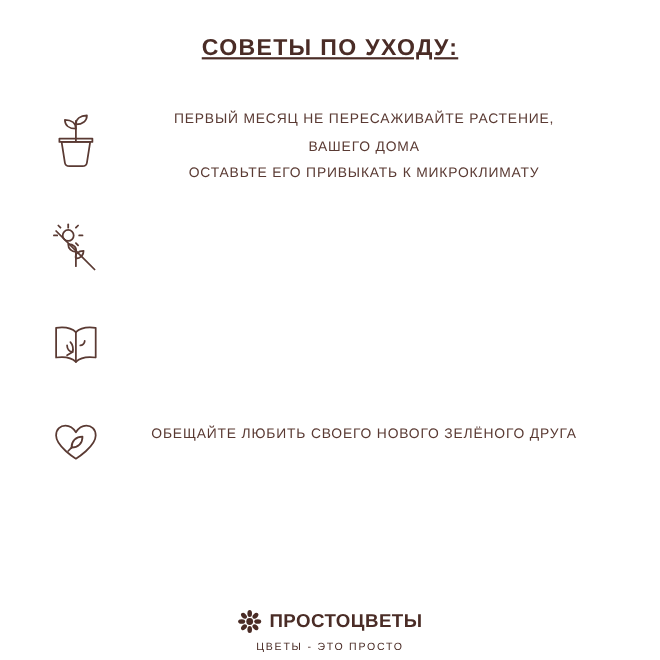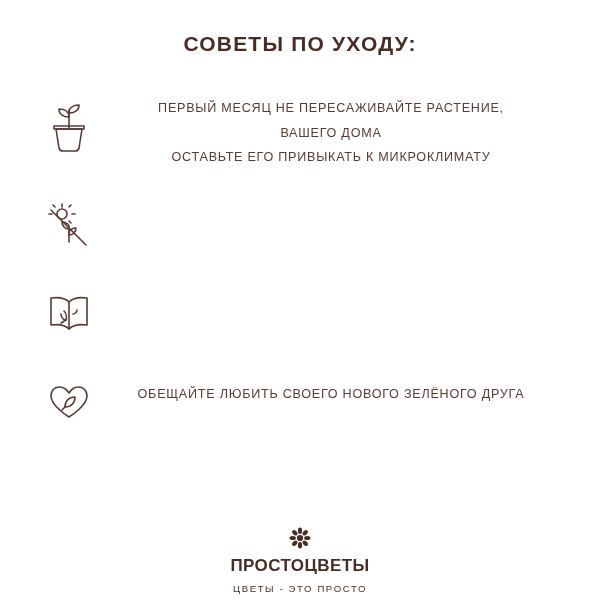--- a/index.html
+++ b/index.html
@@ -21,20 +21,21 @@
     box-sizing: border-box;
   }
   .title {
     text-align: center;
     font-size: 21px;
     font-weight: bold;
     letter-spacing: 1.2px;
     color: #4a2c26;
     margin-top: 32px;
     margin-bottom: 0;
+    text-decoration: underline;
   }
   .tips {
     margin-top: 40px;
     padding: 0 36px 0 40px;
   }
   .tip {
     display: flex;
     align-items: flex-start;
     margin-bottom: 30px;
   }
@@ -66,21 +67,20 @@
     left: 0;
     right: 0;
     bottom: 38px;
     text-align: center;
   }
   .brand-row {
     display: flex;
     align-items: center;
     justify-content: center;
     gap: 7px;
-    flex-direction: column;
   }
   .brand-name {
     font-size: 17px;
     font-weight: bold;
     letter-spacing: 0.4px;
     color: #4a2c26;
   }
   .brand-tag {
     margin-top: 7px;
     font-size: 9.6px;

